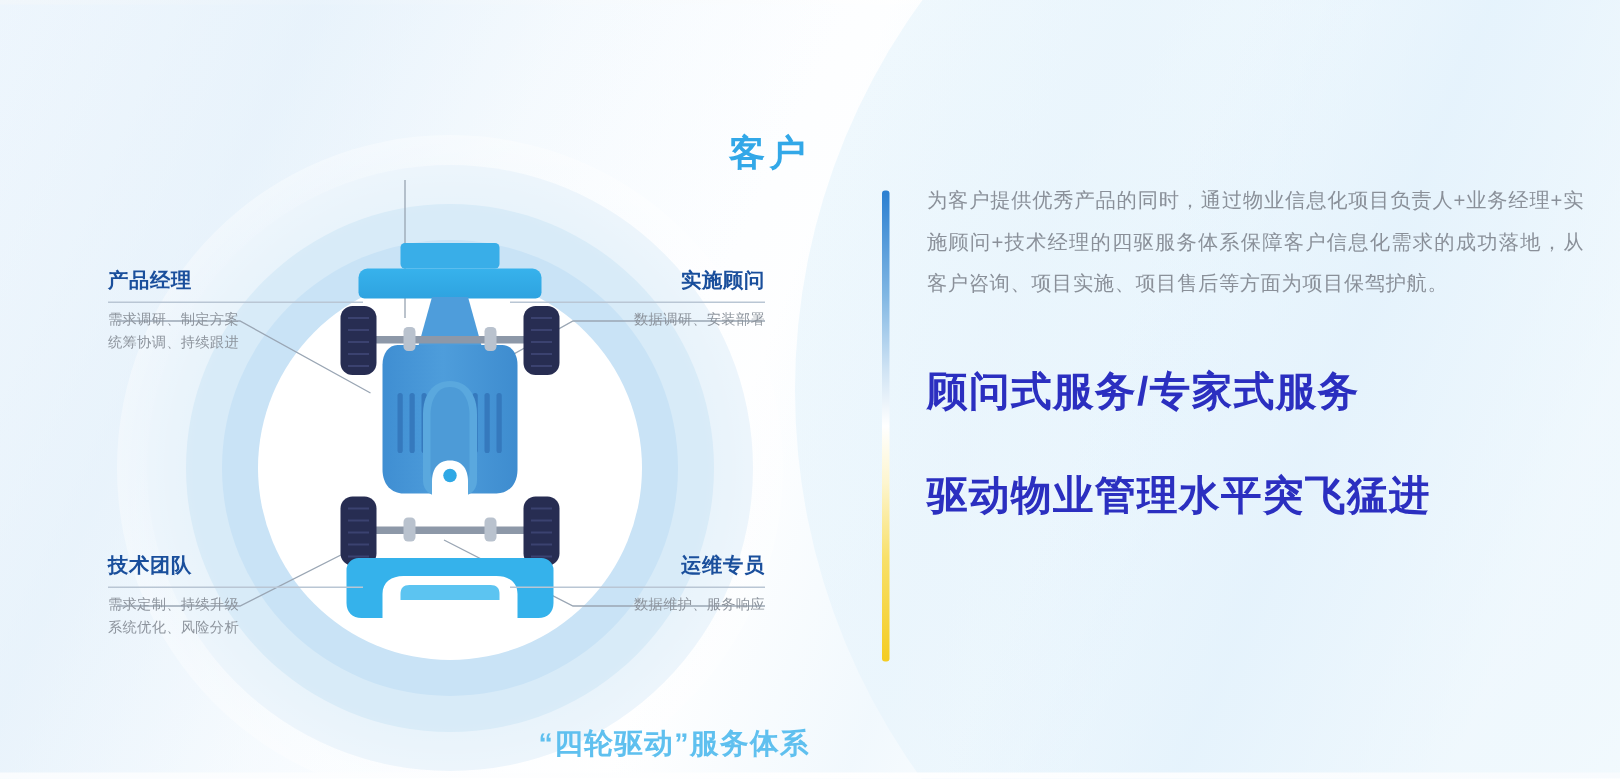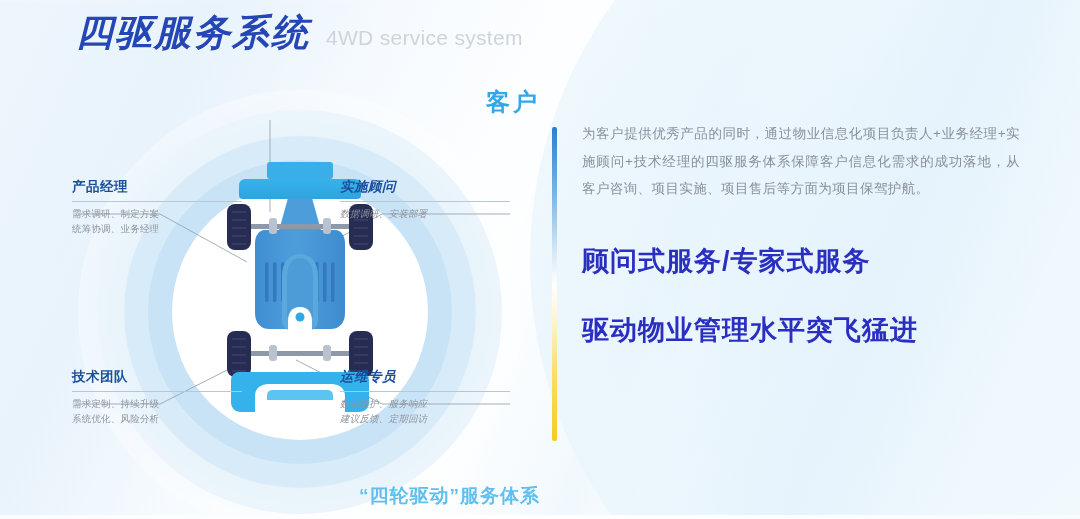--- a/index.html
+++ b/index.html
@@ -78,37 +78,37 @@
   .node{position:absolute;width:170px;}
   .node .node-title{
     font-size:13.5px;font-weight:bold;color:#1a4f9c;line-height:1.1;
     margin:0 0 6px 0;letter-spacing:.5px;white-space:nowrap;
   }
   .node .node-rule{height:1px;background:#b9c6d4;margin-bottom:5px;}
   .node .node-sub{
     font-size:9.5px;color:#8d949d;line-height:1.55;letter-spacing:.2px;white-space:nowrap;
   }
   .node.left{text-align:left;}
-  .node.right{font-style:italic;}
+  .node.right{text-align:right;}
   .node.n-pm{left:72px;top:118px;}
   .node.n-ic{left:340px;top:118px;}
   .node.n-tt{left:72px;top:308px;}
   .node.n-om{left:340px;top:308px;}
 
   .customer-label{
     position:absolute;left:0;top:24px;width:540px;text-align:right;
     font-size:24px;font-weight:bold;color:#32a8e8;letter-spacing:3px;
   }
   .diagram-caption{
     position:absolute;left:0;bottom:10px;width:540px;text-align:right;
     font-size:19px;font-weight:bold;color:#5fc0ef;letter-spacing:1px;
   }
 
   
-  .right-panel{position:absolute;left:552px;top:120px;width:470px;height:330px;}
+  .right-panel{position:absolute;left:588px;top:120px;width:470px;height:330px;}
   .accent-bar{
     position:absolute;left:0;top:7px;width:5px;height:314px;border-radius:2px;
     background:linear-gradient(180deg,#2b7fd1 0%,#7fb6e3 22%,#cfe3f4 38%,#ffffff 50%,#fdf5cf 62%,#f8e06a 78%,#f4cc22 100%);
   }
   .para{
     position:absolute;left:30px;top:0;width:438px;
     font-size:13.5px;line-height:2.05;color:#8a9099;letter-spacing:.4px;
     text-align:justify;
   }
   .headlines{position:absolute;left:30px;top:128px;width:430px;}
@@ -122,24 +122,20 @@
 <body>
 
 <div class="slide">
 
   <div class="bg-hairline"></div>
   <div class="bg-arc-right"></div>
   <div class="bg-band"></div>
   <div class="bg-band2"></div>
   <div class="bg-band3"></div>
 
-  <div class="header">
-    <div class="title-cn">四驱服务系统</div>
-    <div class="title-en">4WD service system</div>
-  </div>
 
   <div class="diagram">
 
     <div class="rings">
       <div class="ring r1"></div>
       <div class="ring r2"></div>
       <div class="ring r3"></div>
       <div class="ring r4"></div>
     </div>
     <div class="ring-fade"></div>
@@ -242,41 +238,40 @@
       <path d="M24 214 h122 a8 8 0 0 1 8 8 v22 c0 6 -4 10 -10 10 h-14 v-16 c0 -8 -6 -12 -14 -12 h-62 c-8 0 -14 4 -14 12 v16 h-14 c-6 0 -10 -4 -10 -10 v-22 a8 8 0 0 1 8 -8 z" fill="#35b2eb"></path>
       <path d="M58 232 h54 c4 0 6 2 6 6 v4 h-66 v-4 c0 -4 2 -6 6 -6 z" fill="#5cc4f1"></path>
     </svg>
 
     <div class="customer-label">客户</div>
 
     <div class="node left n-pm">
       <div class="node-title">产品经理</div>
       <div class="node-rule"></div>
       <div class="node-sub">需求调研、制定方案</div>
-      <div class="node-sub">统筹协调、业务经理</div>
+      <div class="node-sub">统筹协调、持续跟进</div>
     </div>
 
     <div class="node right n-ic">
       <div class="node-title">实施顾问</div>
       <div class="node-rule"></div>
       <div class="node-sub">数据调研、安装部署</div>
     </div>
 
     <div class="node left n-tt">
       <div class="node-title">技术团队</div>
       <div class="node-rule"></div>
       <div class="node-sub">需求定制、持续升级</div>
       <div class="node-sub">系统优化、风险分析</div>
     </div>
 
     <div class="node right n-om">
       <div class="node-title">运维专员</div>
       <div class="node-rule"></div>
       <div class="node-sub">数据维护、服务响应</div>
-      <div class="node-sub">建议反馈、定期回访</div>
     </div>
 
     <div class="diagram-caption">“四轮驱动”服务体系</div>
   </div>
 
   <div class="right-panel">
     <div class="accent-bar"></div>
 
     <div class="para">为客户提供优秀产品的同时，通过物业信息化项目负责人+业务经理+实施顾问+技术经理的四驱服务体系保障客户信息化需求的成功落地，从客户咨询、项目实施、项目售后等方面为项目保驾护航。</div>
 

